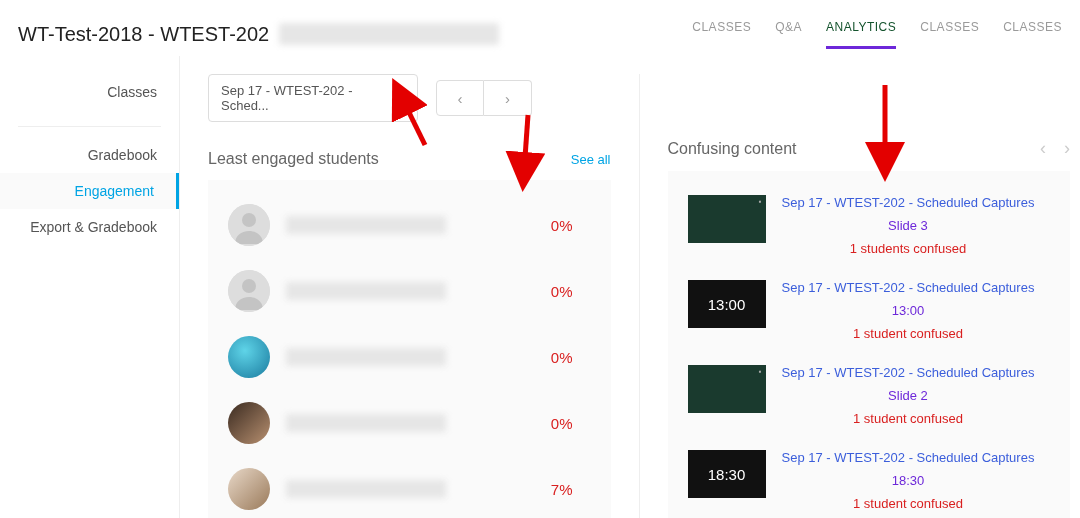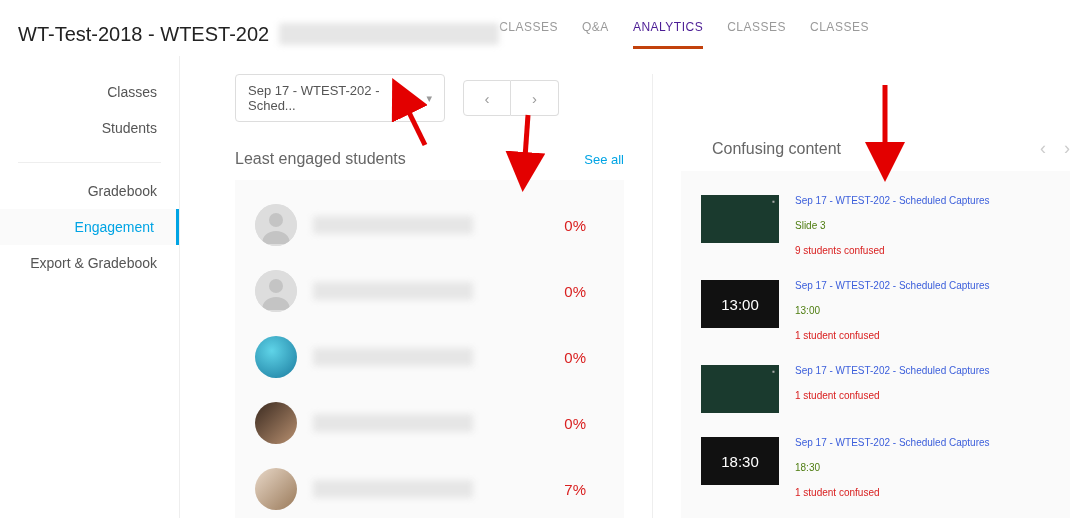--- a/index.html
+++ b/index.html
@@ -1,32 +1,32 @@
 <!DOCTYPE html>
 <html><head>
 <meta charset="utf-8">
 <style>
 * { box-sizing: border-box; margin: 0; padding: 0; }
 body { font-family: -apple-system, BlinkMacSystemFont, "Segoe UI", Arial, sans-serif; color: #333; background: #fff; width: 1080px; height: 518px; overflow: hidden; }
-.topbar { display: flex; align-items: center; padding: 12px 18px 0 18px; height: 56px; }
+.topbar { display: flex; align-items: center; justify-content: space-between; padding: 12px 18px 0 18px; height: 56px; }
 .title-wrap { display: flex; align-items: center; gap: 10px; }
 .title { font-size: 20px; font-weight: 500; color: #222; }
 .title-blur { width: 220px; height: 22px; background: #e6e6e6; filter: blur(3px); border-radius: 2px; }
 .tabs { display: flex; gap: 24px; font-size: 12px; letter-spacing: 0.5px; color: #9a9a9a; }
 .tab { cursor: pointer; padding-bottom: 12px; }
-.tab.active { color: #4c1d95; border-bottom: 3px solid #c2410c; }
+.tab.active { color: #14532d; border-bottom: 3px solid #6d28d9; }
 .layout { display: flex; height: calc(518px - 56px); }
 .sidebar { width: 180px; border-right: 1px solid #eee; padding-top: 18px; }
 .side-group { padding: 0 0 12px 0; }
 .side-item { text-align: right; padding: 10px 22px 10px 10px; font-size: 14px; color: #555; cursor: pointer; }
 .side-item.active { color: #00a4e4; border-right: 3px solid #00a4e4; background: #fafafa; }
 .side-divider { border-top: 1px solid #eee; margin: 4px 18px 10px 18px; }
 .main { flex: 1; display: flex; padding: 18px 10px 0 28px; gap: 0; }
 .col { flex: 1; display: flex; flex-direction: column; }
-.col-left { border-right: 1px solid #eee; padding-right: 28px; margin-left: 27px; }
+.col-left { border-right: 1px solid #eee; padding-right: 28px; }
 .col-right { padding-left: 28px; }
 .controls { display: flex; gap: 18px; align-items: center; margin-bottom: 28px; }
 .dropdown { display: inline-flex; align-items: center; justify-content: space-between; border: 1px solid #ddd; border-radius: 4px; padding: 8px 12px; font-size: 13px; color: #555; width: 210px; cursor: pointer; }
 .chev { color: #9a9a9a; font-size: 11px; }
 .pager { display: flex; }
 .pager button { width: 48px; height: 36px; border: 1px solid #ddd; background: #fff; color: #9a9a9a; font-size: 15px; cursor: pointer; }
 .pager button:first-child { border-radius: 4px 0 0 4px; }
 .pager button:last-child { border-radius: 0 4px 4px 0; border-left: none; }
 .section-head { display: flex; justify-content: space-between; align-items: center; margin-bottom: 12px; }
 .section-title { font-size: 16px; color: #666; font-weight: 400; }
@@ -37,23 +37,23 @@
 .avatar svg { width: 42px; height: 42px; }
 .name-blur { flex: 1; height: 18px; background: #e6e6e6; filter: blur(3px); border-radius: 2px; max-width: 160px; }
 .pct { color: #d92020; font-size: 15px; margin-left: auto; margin-right: 18px; }
 .nav-mini { display: flex; gap: 18px; color: #ccc; font-size: 18px; }
 .nav-mini span { cursor: pointer; }
 .conf-row { display: flex; gap: 16px; padding: 12px 4px; }
 .thumb { width: 78px; height: 48px; background: #1a3a2e; position: relative; flex-shrink: 0; display:flex; align-items:center; justify-content:center; }
 .thumb.dark { background: #111; }
 .thumb-time { color: #fff; font-size: 15px; font-weight: 500; }
 .thumb-corner { position: absolute; top: 2px; right: 4px; color: #aaa; font-size: 8px; }
-.conf-info { display: flex; flex-direction: column; gap: 14px; font-size: 10px; }
+.conf-info { display: flex; flex-direction: column; gap: 8px; font-size: 13px; align-items: center; }
 .conf-title { color: #3b5edb; cursor: pointer; }
-.conf-sub { color: #4d7c0f; }
+.conf-sub { color: #6d28d9; }
 .conf-count { color: #d92020; }
 .arrow-annotation { position: absolute; pointer-events: none; }
 .arrow-annotation svg { overflow: visible; }
 
 
 .av-blue { background: radial-gradient(circle at 40% 35%, #5fd4e8, #1a7a9e); }
 .av-ph1 { background: linear-gradient(135deg,#3a2a20,#b89070); }
 .av-ph2 { background: linear-gradient(135deg,#e8d8c8,#9a7a5a); }
 </style>
 </head>
@@ -70,21 +70,20 @@
     <div class="tab active">ANALYTICS</div>
     <div class="tab">CLASSES</div>
     <div class="tab">CLASSES</div>
   </div>
 </div>
 
 <div class="layout">
   <div class="sidebar">
     <div class="side-group">
       <div class="side-item">Classes</div>
-      <div class="side-item">Students</div>
     </div>
     <div class="side-divider"></div>
     <div class="side-group">
       <div class="side-item">Gradebook</div>
       <div class="side-item active">Engagement</div>
       <div class="side-item">Export &amp; Gradebook</div>
     </div>
   </div>
 
   <div class="main">
@@ -140,55 +139,56 @@
         </div>
         <div class="student-row">
           <div class="avatar av-ph2"></div>
           <div class="name-blur"></div>
           <div class="pct">7%</div>
         </div>
       </div>
     </div>
 
     <div class="col col-right">
-      <div class="section-head" style="margin-top:64px;margin-left:31px;">
+      <div class="section-head" style="margin-top:64px;">
         <div class="section-title">Confusing content</div>
         <div class="nav-mini">
           <span>‹</span>
           <span>›</span>
         </div>
       </div>
 
       <div class="card">
         <div class="conf-row">
           <div class="thumb">
               <span class="thumb-corner">▪</span>
             </div>
           <div class="conf-info">
             <div class="conf-title">Sep 17 - WTEST-202 - Scheduled Captures</div>
             <div class="conf-sub">Slide 3</div>
-            <div class="conf-count">9 students confused</div>
+            <div class="conf-count">1 students confused</div>
           </div>
         </div>
         <div class="conf-row">
           <div class="thumb dark">
               <span class="thumb-time">13:00</span>
             </div>
           <div class="conf-info">
             <div class="conf-title">Sep 17 - WTEST-202 - Scheduled Captures</div>
             <div class="conf-sub">13:00</div>
             <div class="conf-count">1 student confused</div>
           </div>
         </div>
         <div class="conf-row">
           <div class="thumb">
               <span class="thumb-corner">▪</span>
             </div>
           <div class="conf-info">
             <div class="conf-title">Sep 17 - WTEST-202 - Scheduled Captures</div>
+            <div class="conf-sub">Slide 2</div>
             <div class="conf-count">1 student confused</div>
           </div>
         </div>
         <div class="conf-row">
           <div class="thumb dark">
               <span class="thumb-time">18:30</span>
             </div>
           <div class="conf-info">
             <div class="conf-title">Sep 17 - WTEST-202 - Scheduled Captures</div>
             <div class="conf-sub">18:30</div>

